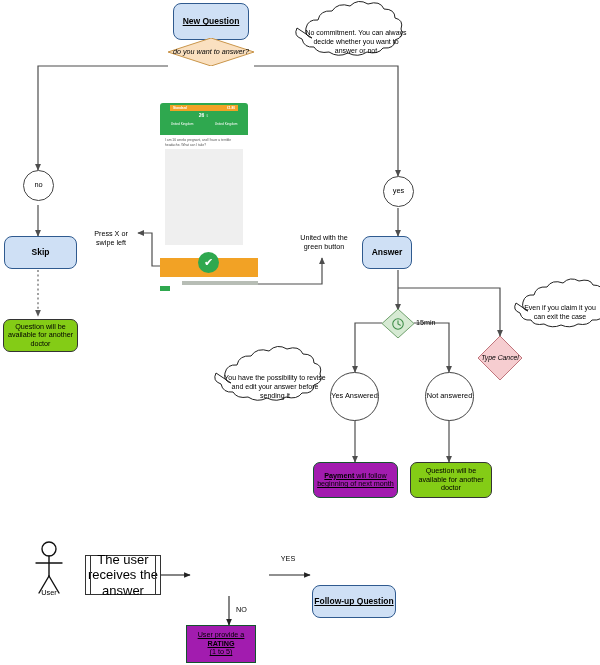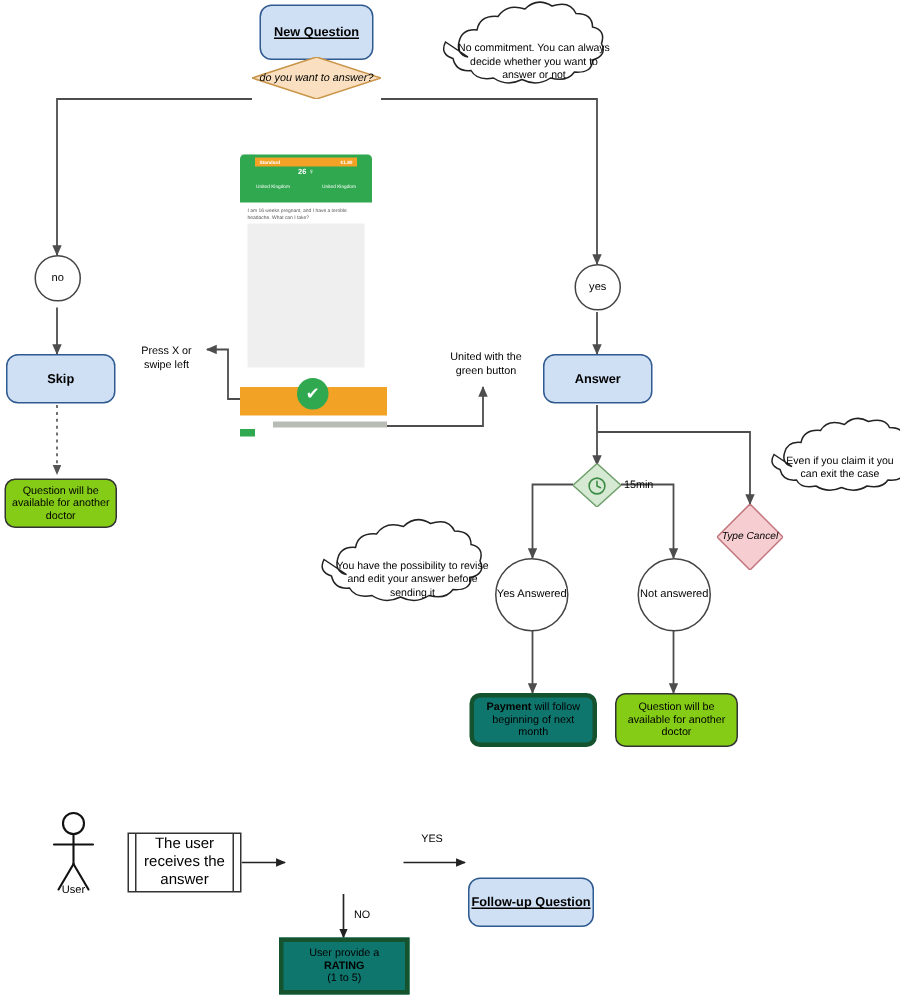--- a/index.html
+++ b/index.html
@@ -7,21 +7,21 @@
        font-family:"Liberation Sans","DejaVu Sans",sans-serif;color:#000;}
   #canvas{position:absolute;left:0;top:0;width:600px;height:665px;}
   svg.layer{position:absolute;left:0;top:0;width:600px;height:665px;pointer-events:none;}
 
   .node{position:absolute;box-sizing:border-box;display:flex;align-items:center;
         justify-content:center;text-align:center;line-height:1.18;}
   .rrect{border:1px solid #2f5a8f;border-radius:8px;background:#cfe0f5;
          font-size:8.5px;font-weight:bold;}
   .rrect .u{text-decoration:underline;}
   .plainbox{border:1px solid #333;border-radius:7px;background:#84cc16;font-size:7.2px;}
-  .greenbox{border:3px solid #14532d;background:#0f766e;font-size:7.2px;}
+  .greenbox{border:1px solid #14532d;background:#a21caf;font-size:7.2px;text-decoration:underline;}
   .greenbox.rnd{border-radius:7px;}
   .circle{border:1px solid #444;border-radius:50%;background:#ffffff;font-size:7.4px;}
   .label{position:absolute;font-size:7.2px;text-align:center;line-height:1.25;}
 
   
   .diamond{position:absolute;}
   .diamond .dtext{position:absolute;left:0;top:0;width:100%;height:100%;
         display:flex;align-items:center;justify-content:center;text-align:center;
         font-size:7.2px;line-height:1.2;font-style:italic;}
 
@@ -51,21 +51,21 @@
             background:#2fa84f;color:#fff;font-size:11px;display:flex;
             align-items:center;justify-content:center;}
   .ph-shadow{position:absolute;left:22px;top:178px;width:76px;height:4px;background:#b7bdb5;}
 
   
   #actor{position:absolute;left:28px;top:540px;width:42px;height:62px;}
   .actor-label{position:absolute;left:28px;top:588px;width:42px;text-align:center;font-size:7.4px;}
 
   
   .procbox{position:absolute;border:1px solid #333;background:#fff;box-sizing:border-box;
-           font-size:10px;display:flex;align-items:center;justify-content:center;
+           font-size:13px;display:flex;align-items:center;justify-content:center;
            text-align:center;line-height:1.2;}
   .procbox:before,.procbox:after{content:"";position:absolute;top:0;bottom:0;width:0;
            border-left:1px solid #333;}
   .procbox:before{left:4px;}
   .procbox:after{right:4px;}
 
   .cloudtext{position:absolute;font-size:7px;text-align:center;line-height:1.3;}
 </style>
 </head>
 <body>
@@ -158,21 +158,21 @@
     <span>no</span>
   </div>
   <div class="node circle" style="left:383px;top:176px;width:31px;height:31px;">
     <span>yes</span>
   </div>
 
   <div class="node rrect" style="left:4px;top:236px;width:73px;height:33px;">
     <span>Skip</span>
   </div>
 
-  <div class="node rrect" style="left:362px;top:236px;width:73px;height:33px;">
+  <div class="node rrect" style="left:362px;top:236px;width:50px;height:33px;">
     <span>Answer</span>
   </div>
 
   <div class="node plainbox" style="left:3px;top:319px;width:75px;height:33px;padding:2px;">
     <span>Question will be available for another doctor</span>
   </div>
 
   <div class="label" style="left:85px;top:229px;width:52px;">Press  X or swipe left</div>
 
   <div class="label" style="left:300px;top:233px;width:48px;">United  with the  green button</div>
@@ -258,20 +258,20 @@
   </div>
 
 
   <div class="label" style="left:270px;top:554px;width:36px;">YES</div>
   <div class="label" style="left:236px;top:605px;width:30px;text-align:left;">NO</div>
 
   <div class="node rrect" style="left:312px;top:558px;width:84px;height:33px;margin-top:27px;">
     <span class="u">Follow-up Question</span>
   </div>
 
-  <div class="node greenbox" style="left:186px;top:625px;width:87px;height:38px;
+  <div class="node greenbox" style="left:186px;top:625px;width:70px;height:38px;
        flex-direction:column;padding:2px;">
     <span>User provide a</span>
     <b>RATING</b>
     <span>(1 to 5)</span>
   </div>
 
 </div>
 
 </body></html>

